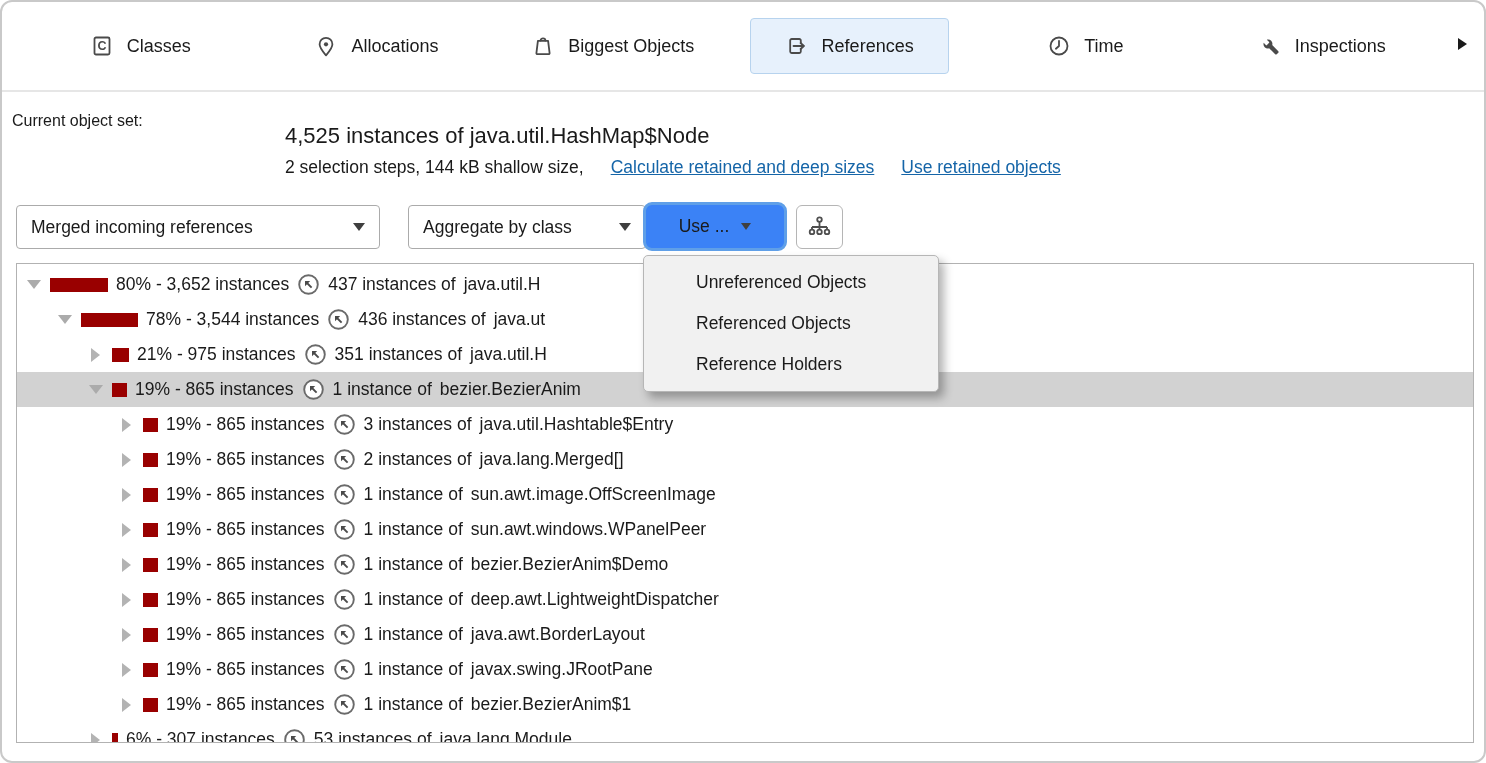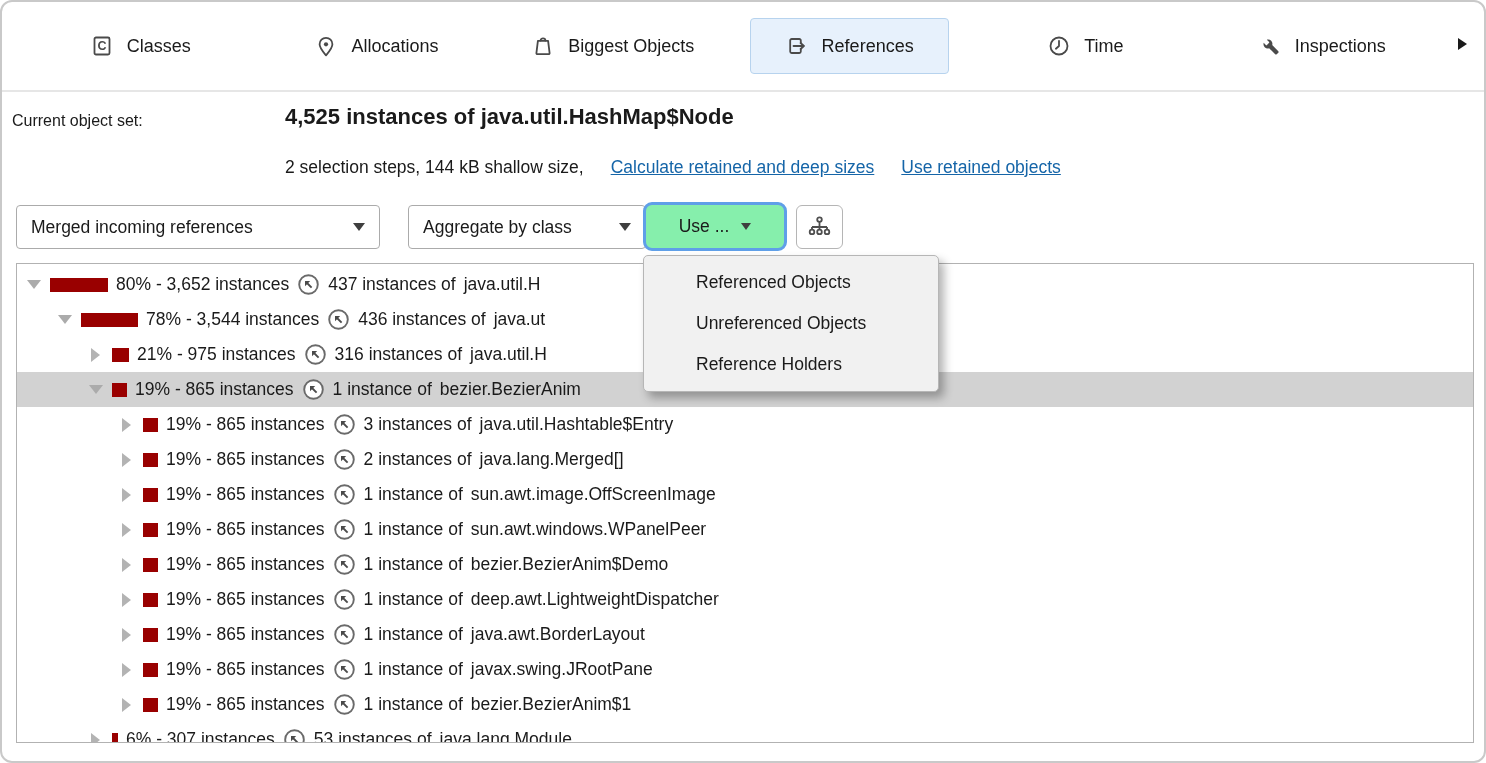--- a/index.html
+++ b/index.html
@@ -22,36 +22,36 @@
   .tab-inner{
     display:flex;align-items:center;gap:13px;font-size:18px;
     padding:15px 26px;border:1px solid transparent;border-radius:4px;cursor:default;
     white-space:nowrap;
   }
   .tab.selected .tab-inner{background:var(--tab-bg);border-color:var(--tab-border);padding:15px 34px;}
   .icon{display:inline-flex;align-items:center;justify-content:center;}
   .tab-overflow{position:absolute;right:16px;top:50%;transform:translateY(-50%);cursor:default;}
   
   .hdr-label{position:absolute;left:10px;top:110px;font-size:16px;font-weight:normal;}
-  .hdr-value{position:absolute;left:283px;top:102px;font-size:22px;font-weight:bold;}
+  .hdr-value{position:absolute;left:283px;top:121px;font-size:22px;font-weight:normal;}
   .hdr-details{position:absolute;left:283px;top:155px;font-size:17.5px;display:flex;align-items:baseline;gap:27px;white-space:nowrap;}
   .hdr-details a{color:var(--link-color);text-decoration:underline;cursor:pointer;}
   
   .combo{
     position:absolute;top:203px;height:44px;box-sizing:border-box;
     border:1px solid #ababab;border-radius:4px;background:#fff;
     display:flex;align-items:center;justify-content:space-between;
     padding:0 14px;font-size:17.5px;cursor:default;white-space:nowrap;
   }
   #combo-ref{left:14px;width:364px;}
   #combo-agg{left:406px;width:238px;}
   .caret{width:0;height:0;border-left:6px solid transparent;border-right:6px solid transparent;border-top:8px solid #3f3f3f;}
   .use-btn{
     position:absolute;left:641px;top:200px;width:144px;height:49px;box-sizing:border-box;
-    border:3px solid var(--focus-ring);border-radius:9px;background:#86efac;
+    border:3px solid var(--focus-ring);border-radius:9px;background:#3b82f6;
     display:flex;align-items:center;justify-content:center;gap:12px;font-size:17.5px;cursor:default;
   }
   .use-btn .caret{border-left-width:5px;border-right-width:5px;border-top-width:7px;}
   .graph-btn{
     position:absolute;left:794px;top:203px;width:47px;height:44px;box-sizing:border-box;
     border:1px solid #b5b5b5;border-radius:6px;background:#fff;
     display:flex;align-items:center;justify-content:center;cursor:default;
   }
   
   .tree-panel{
@@ -231,21 +231,21 @@
         </span>
         <div class="bar" style="width: 17px;"></div>
         <span>21% - 975 instances</span>
         <span class="icon">
           <svg width="23" height="23" viewBox="0 0 23 23">
             <circle cx="11.5" cy="11.5" r="9.3" fill="#ffffff" stroke="#6a6a6a" stroke-width="1.9"></circle>
             <path d="M14.6 14.6L10 10" stroke="#4a4a4a" stroke-width="1.9" fill="none"></path>
             <path d="M8 8h5.2L8 13.2z" fill="#4a4a4a" transform="rotate(0)"></path>
           </svg>
         </span>
-        <span>316 instances of</span>
+        <span>351 instances of</span>
         <span class="row-class">java.util.H</span>
       </div>
       <div class="tree-row selected" style="padding-left: 70px;">
         <span class="expander">
           <span class="exp-down"></span>
         </span>
         <div class="bar" style="width: 15px;"></div>
         <span>19% - 865 instances</span>
         <span class="icon">
           <svg width="23" height="23" viewBox="0 0 23 23">
@@ -413,18 +413,18 @@
             <path d="M14.6 14.6L10 10" stroke="#4a4a4a" stroke-width="1.9" fill="none"></path>
             <path d="M8 8h5.2L8 13.2z" fill="#4a4a4a" transform="rotate(0)"></path>
           </svg>
         </span>
         <span>53 instances of</span>
         <span class="row-class">java.lang.Module</span>
       </div>
     </div>
 
   <ul class="menu" id="use-menu">
+      <li class="menu-item">Unreferenced Objects</li>
       <li class="menu-item">Referenced Objects</li>
-      <li class="menu-item">Unreferenced Objects</li>
       <li class="menu-item">Reference Holders</li>
     </ul>
 
 </div>
 
 </body></html>

